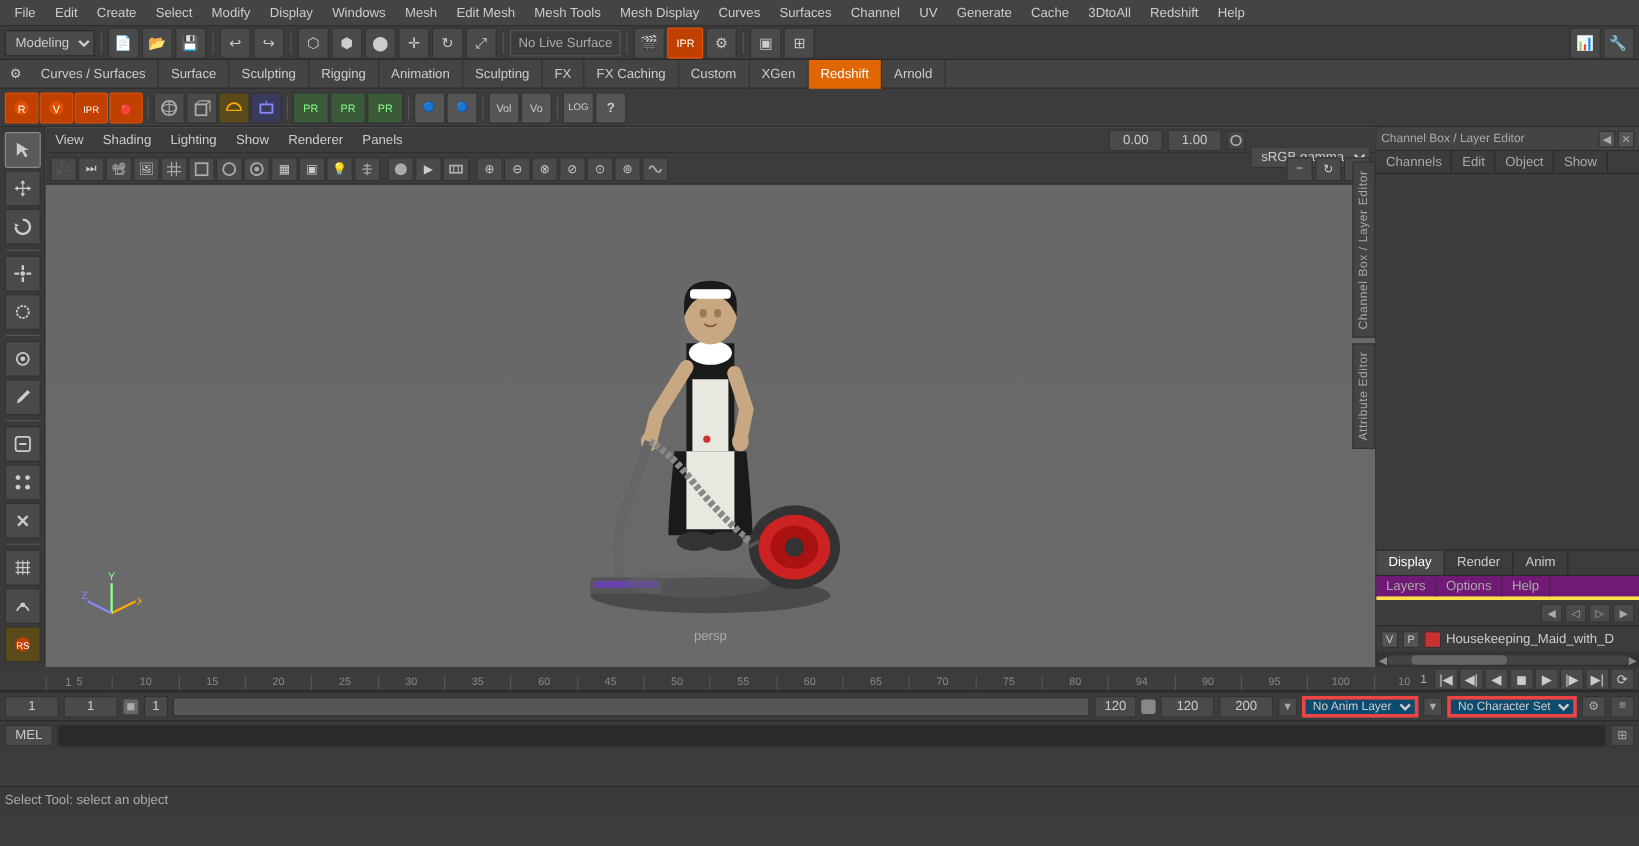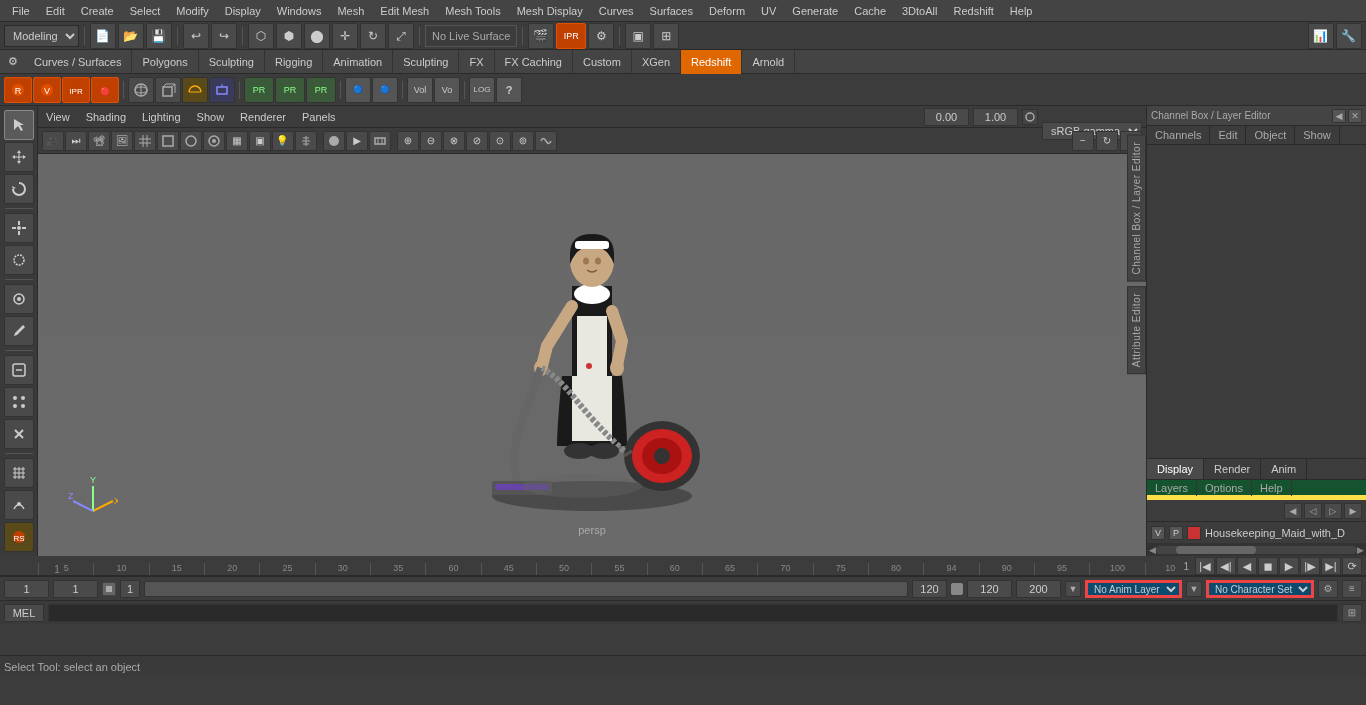--- a/index.html
+++ b/index.html
@@ -310,22 +310,22 @@
       cursor: pointer;
       border-right: 1px solid #2a2a2a;
     }
     .layer-editor-tab.active {
       background: #4a4a4a;
       color: #fff;
     }
 
     .layer-submenu {
       display: flex;
-      background: #14532d;
-      border-bottom: 5px solid #fde047;
+      background: #701a75;
+      border-bottom: 3px solid #fde047;
       height: 20px;
       align-items: center;
     }
     .layer-sub-item {
       padding: 2px 8px;
       font-size: 11px;
       color: #aaa;
       cursor: pointer;
       border-right: 1px solid #333;
     }
@@ -603,21 +603,21 @@
   <span class="menu-item">Select</span>
   <span class="menu-item">Modify</span>
   <span class="menu-item">Display</span>
   <span class="menu-item">Windows</span>
   <span class="menu-item">Mesh</span>
   <span class="menu-item">Edit Mesh</span>
   <span class="menu-item">Mesh Tools</span>
   <span class="menu-item">Mesh Display</span>
   <span class="menu-item">Curves</span>
   <span class="menu-item">Surfaces</span>
-  <span class="menu-item">Deform</span>
+  <span class="menu-item">Channel</span>
   <span class="menu-item">UV</span>
   <span class="menu-item">Generate</span>
   <span class="menu-item">Cache</span>
   <span class="menu-item">3DtoAll</span>
   <span class="menu-item">Redshift</span>
   <span class="menu-item">Help</span>
 </div>
 
 <div class="toolbar-row1">
   <select class="dropdown-select">
@@ -652,21 +652,21 @@
   <div class="icon-btn">⊞</div>
   <div style="margin-left:auto; display:flex; gap:2px;">
     <div class="icon-btn">📊</div>
     <div class="icon-btn">🔧</div>
   </div>
 </div>
 
 <div class="tabs-row">
   <div class="tab-settings-btn">⚙</div>
   <div class="tab-item">Curves / Surfaces</div>
-  <div class="tab-item">Polygons</div>
+  <div class="tab-item">Surface</div>
   <div class="tab-item">Sculpting</div>
   <div class="tab-item">Rigging</div>
   <div class="tab-item">Animation</div>
   <div class="tab-item">Sculpting</div>
   <div class="tab-item">FX</div>
   <div class="tab-item">FX Caching</div>
   <div class="tab-item">Custom</div>
   <div class="tab-item">XGen</div>
   <div class="tab-item active">Redshift</div>
   <div class="tab-item">Arnold</div>

